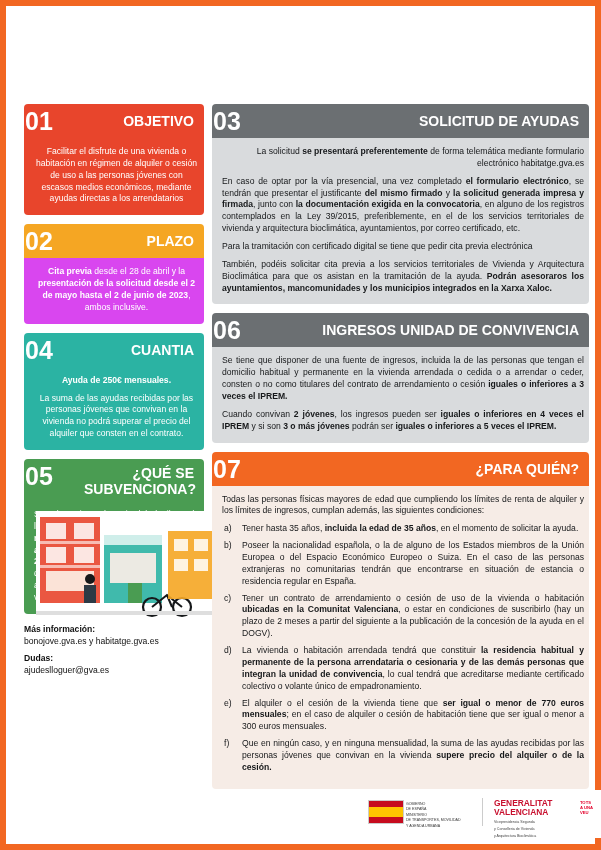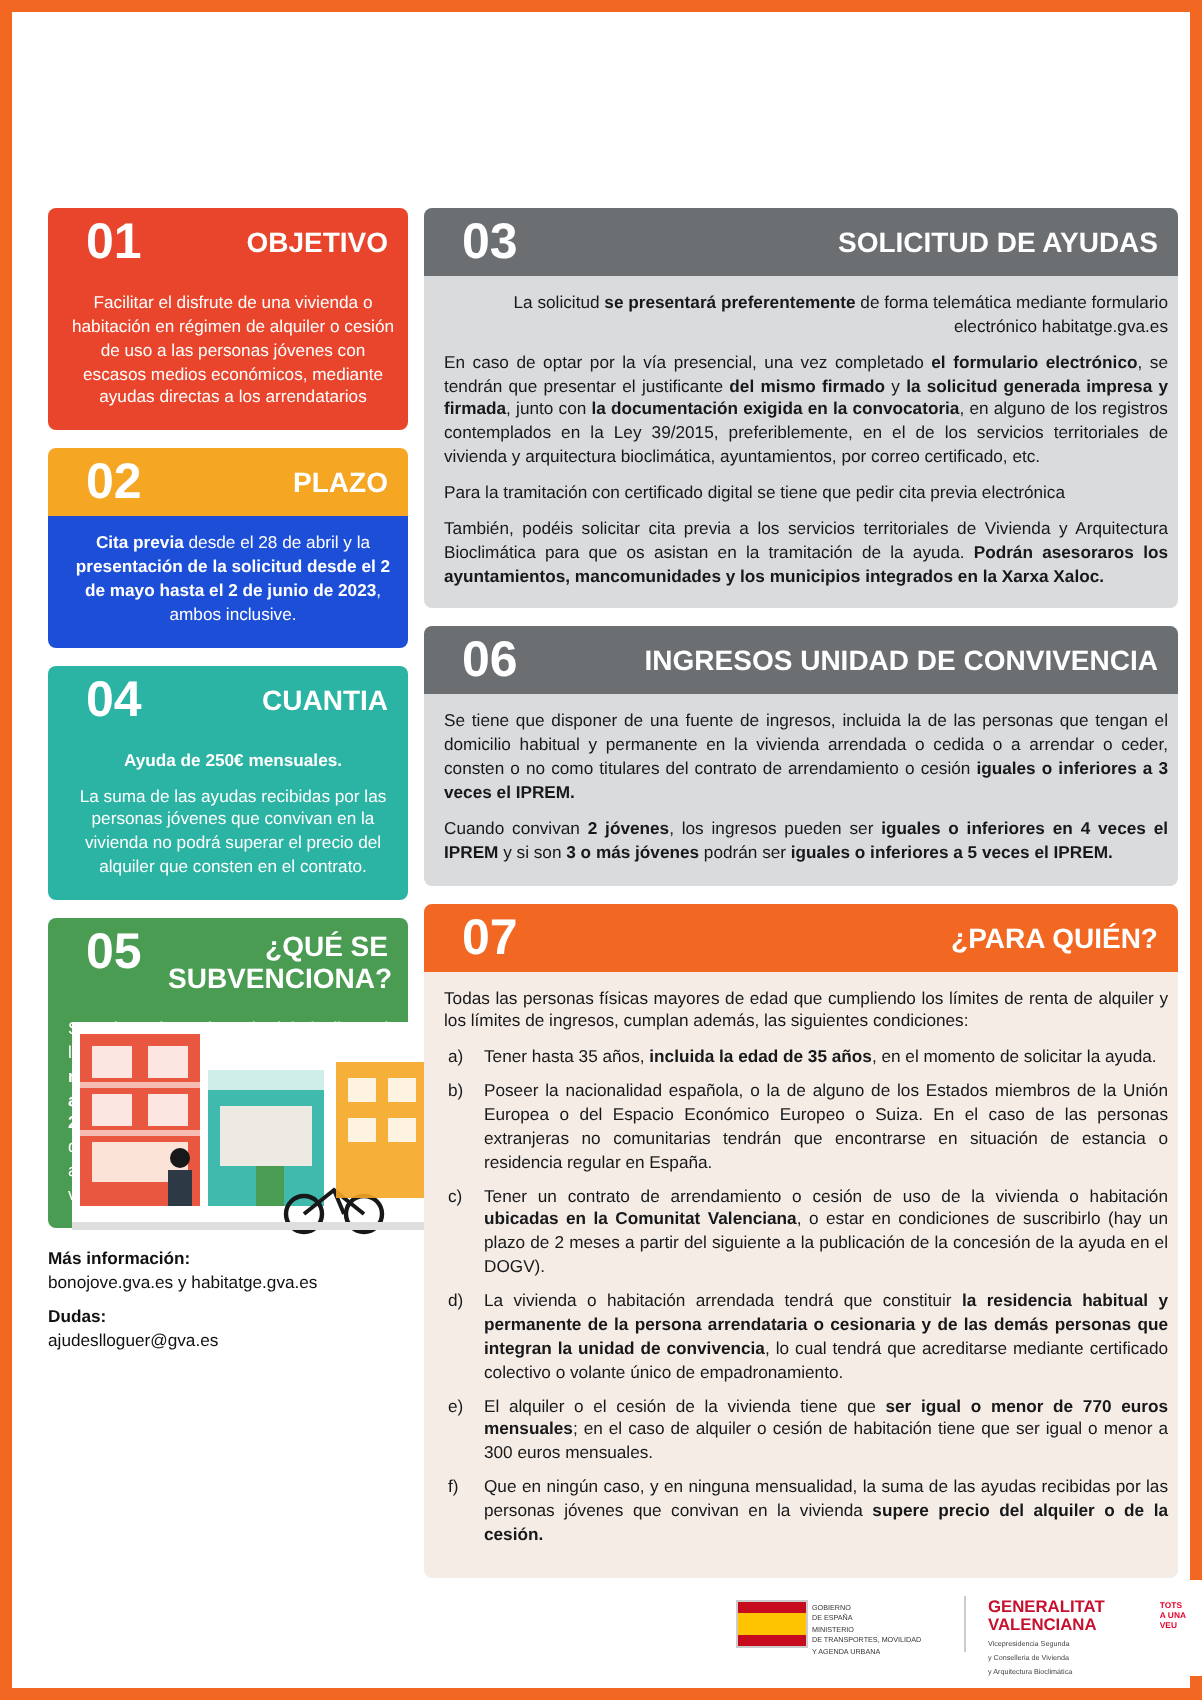--- a/index.html
+++ b/index.html
@@ -74,21 +74,21 @@
     margin-bottom: 9px;
     border-radius: 4px;
     overflow: hidden;
   }
   .card-head {
     position: relative;
     height: 34px;
   }
   .card-num {
     position: absolute;
-    left: 19px;
+    left: 1px;
     top: 1px;
     font-size: 25px;
     font-weight: bold;
     color: #ffffff;
     line-height: 32px;
   }
   .card-title {
     position: absolute;
     right: 10px;
     top: 9px;
@@ -245,21 +245,21 @@
         <div class="card-body" style="background:#e8452c;color:#ffffff;">
           <p>Facilitar el disfrute de una vivienda o habitación en régimen de alquiler o cesión de uso a las personas jóvenes con escasos medios económicos, mediante ayudas directas a los arrendatarios</p>
         </div>
       </div>
 
       <div class="card">
         <div class="card-head c-orange">
           <span class="card-num">02</span>
           <span class="card-title">PLAZO</span>
         </div>
-        <div class="card-body" style="background:#1d4ed8;color:#ffffff;">
+        <div class="card-body" style="background:#d946ef;color:#ffffff;">
           <p>
             <b>Cita previa</b><span> desde el 28 de abril y la </span><b>presentación de la solicitud desde el 2 de mayo hasta el 2 de junio de 2023</b><span>, ambos inclusive.</span>
           </p>
         </div>
       </div>
 
       <div class="card">
         <div class="card-head c-teal">
           <span class="card-num">04</span>
           <span class="card-title">CUANTIA</span>

